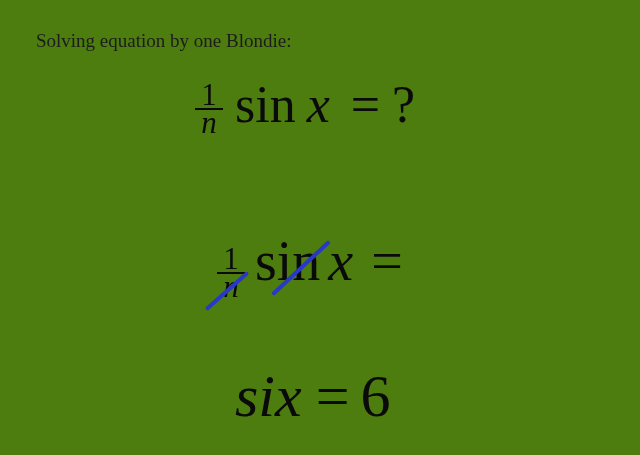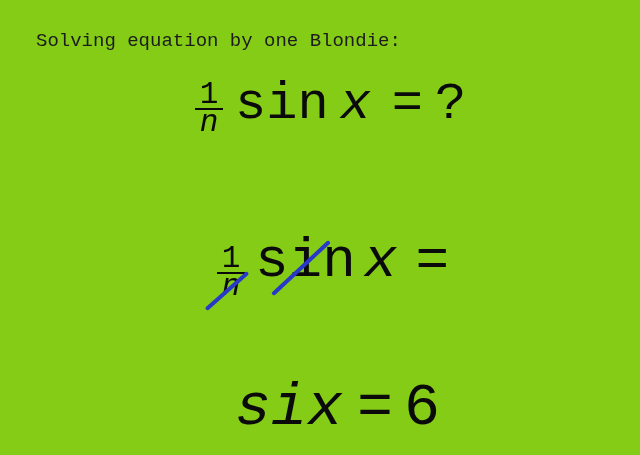--- a/index.html
+++ b/index.html
@@ -1,22 +1,22 @@
 <!DOCTYPE html>
 <html><head>
 <meta charset="utf-8">
 <style>
   html, body { margin: 0; padding: 0; background: #ffffff; }
   .canvas {
     position: relative;
     width: 640px;
     height: 455px;
-    background: #84cc16;
+    background: #4d7c0f;
     overflow: hidden;
-    font-family: Liberation Mono, monospace;
+    font-family: Liberation Serif, serif;
     color: #0a0a0a;
     border-bottom: 1px solid #f2f2f2;
   }
   .caption {
     position: absolute;
     left: 36px;
     top: 30px;
     font-size: 19px;
     color: #1c1c1c;
     white-space: nowrap;
@@ -52,21 +52,21 @@
   .eq2 .main { font-size: 56px; margin-left: 10px; }
   .var { font-style: italic; }
   .eq1 .var { margin-left: 11px; }
   .eq1 .rel { margin-left: 21px; }
   .eq1 .res { margin-left: 12px; }
   .eq2 .var { margin-left: 8px; }
   .eq2 .rel { margin-left: 18px; }
   .eq3 {
     position: absolute;
     left: 235px;
-    top: 378px;
+    top: 366px;
     font-size: 60px;
     line-height: 1;
     display: flex;
     align-items: center;
     white-space: nowrap;
   }
   .eq3 .left-word { font-style: italic; }
   .eq3 .rel { margin-left: 14px; }
   .eq3 .res { margin-left: 11px; }
   

